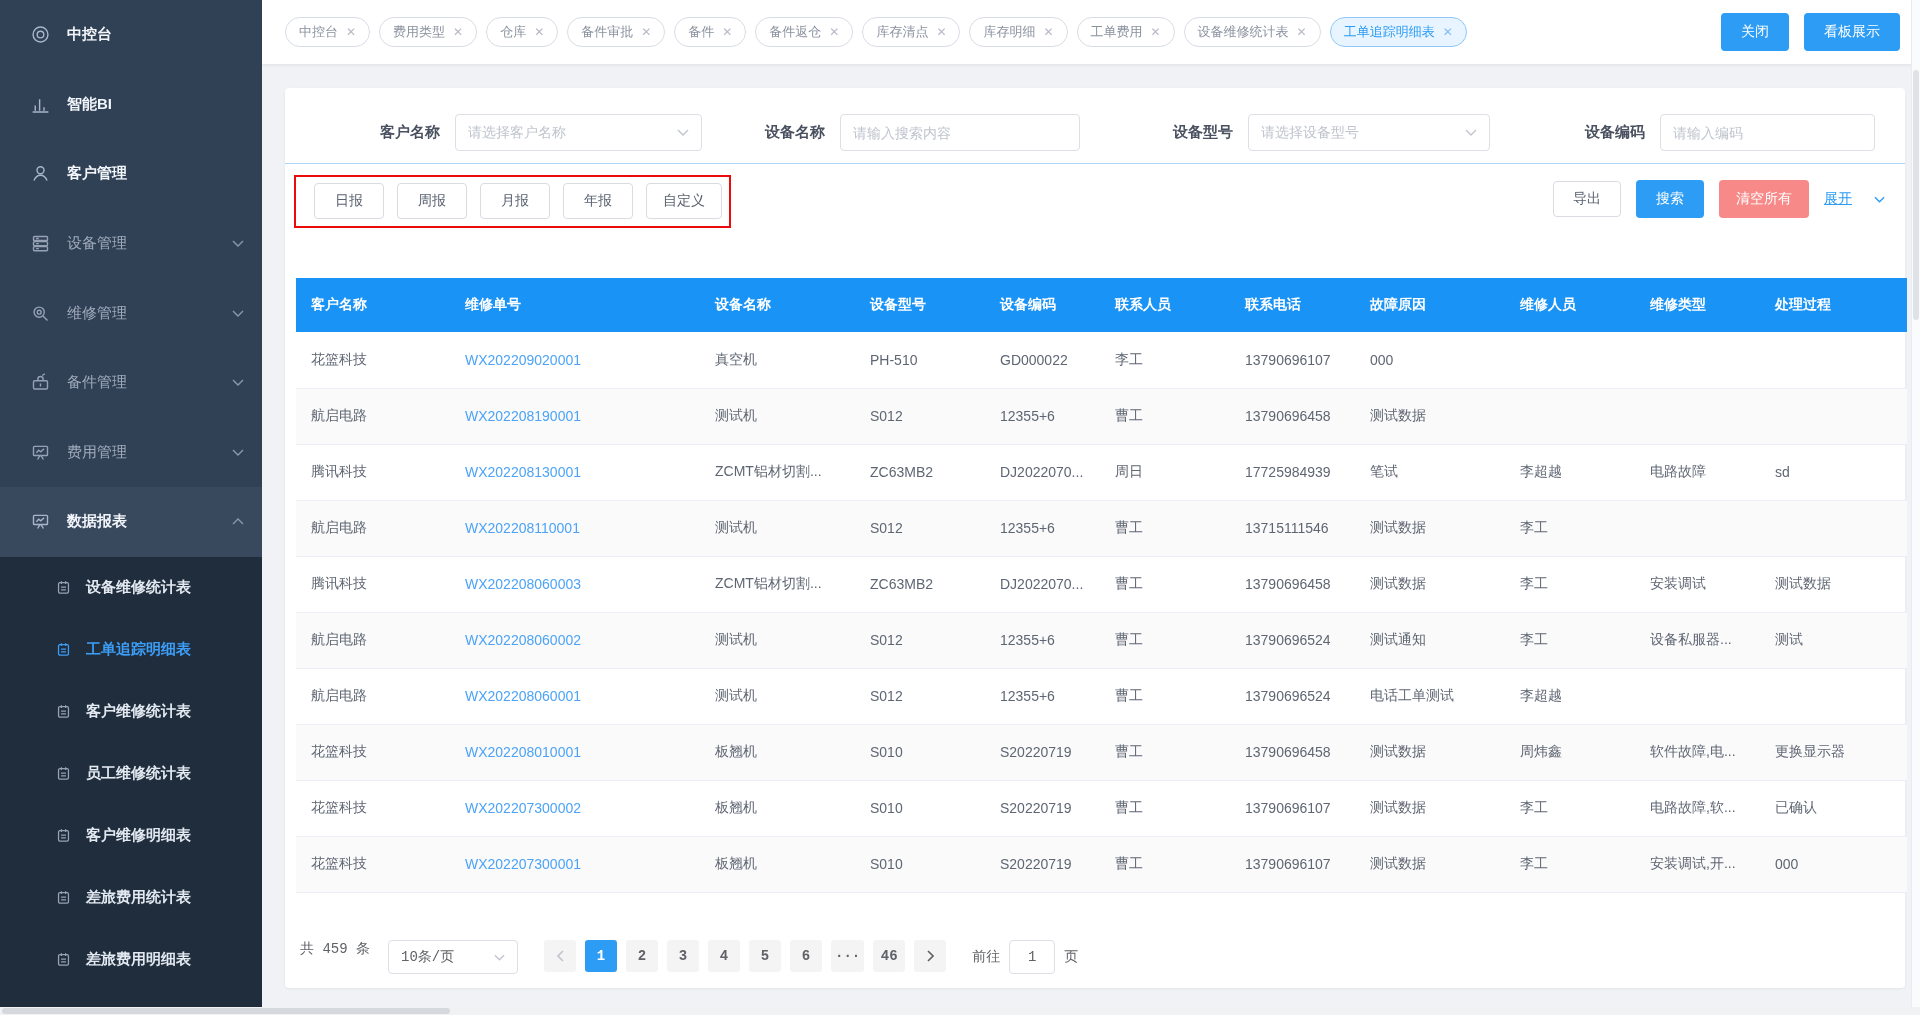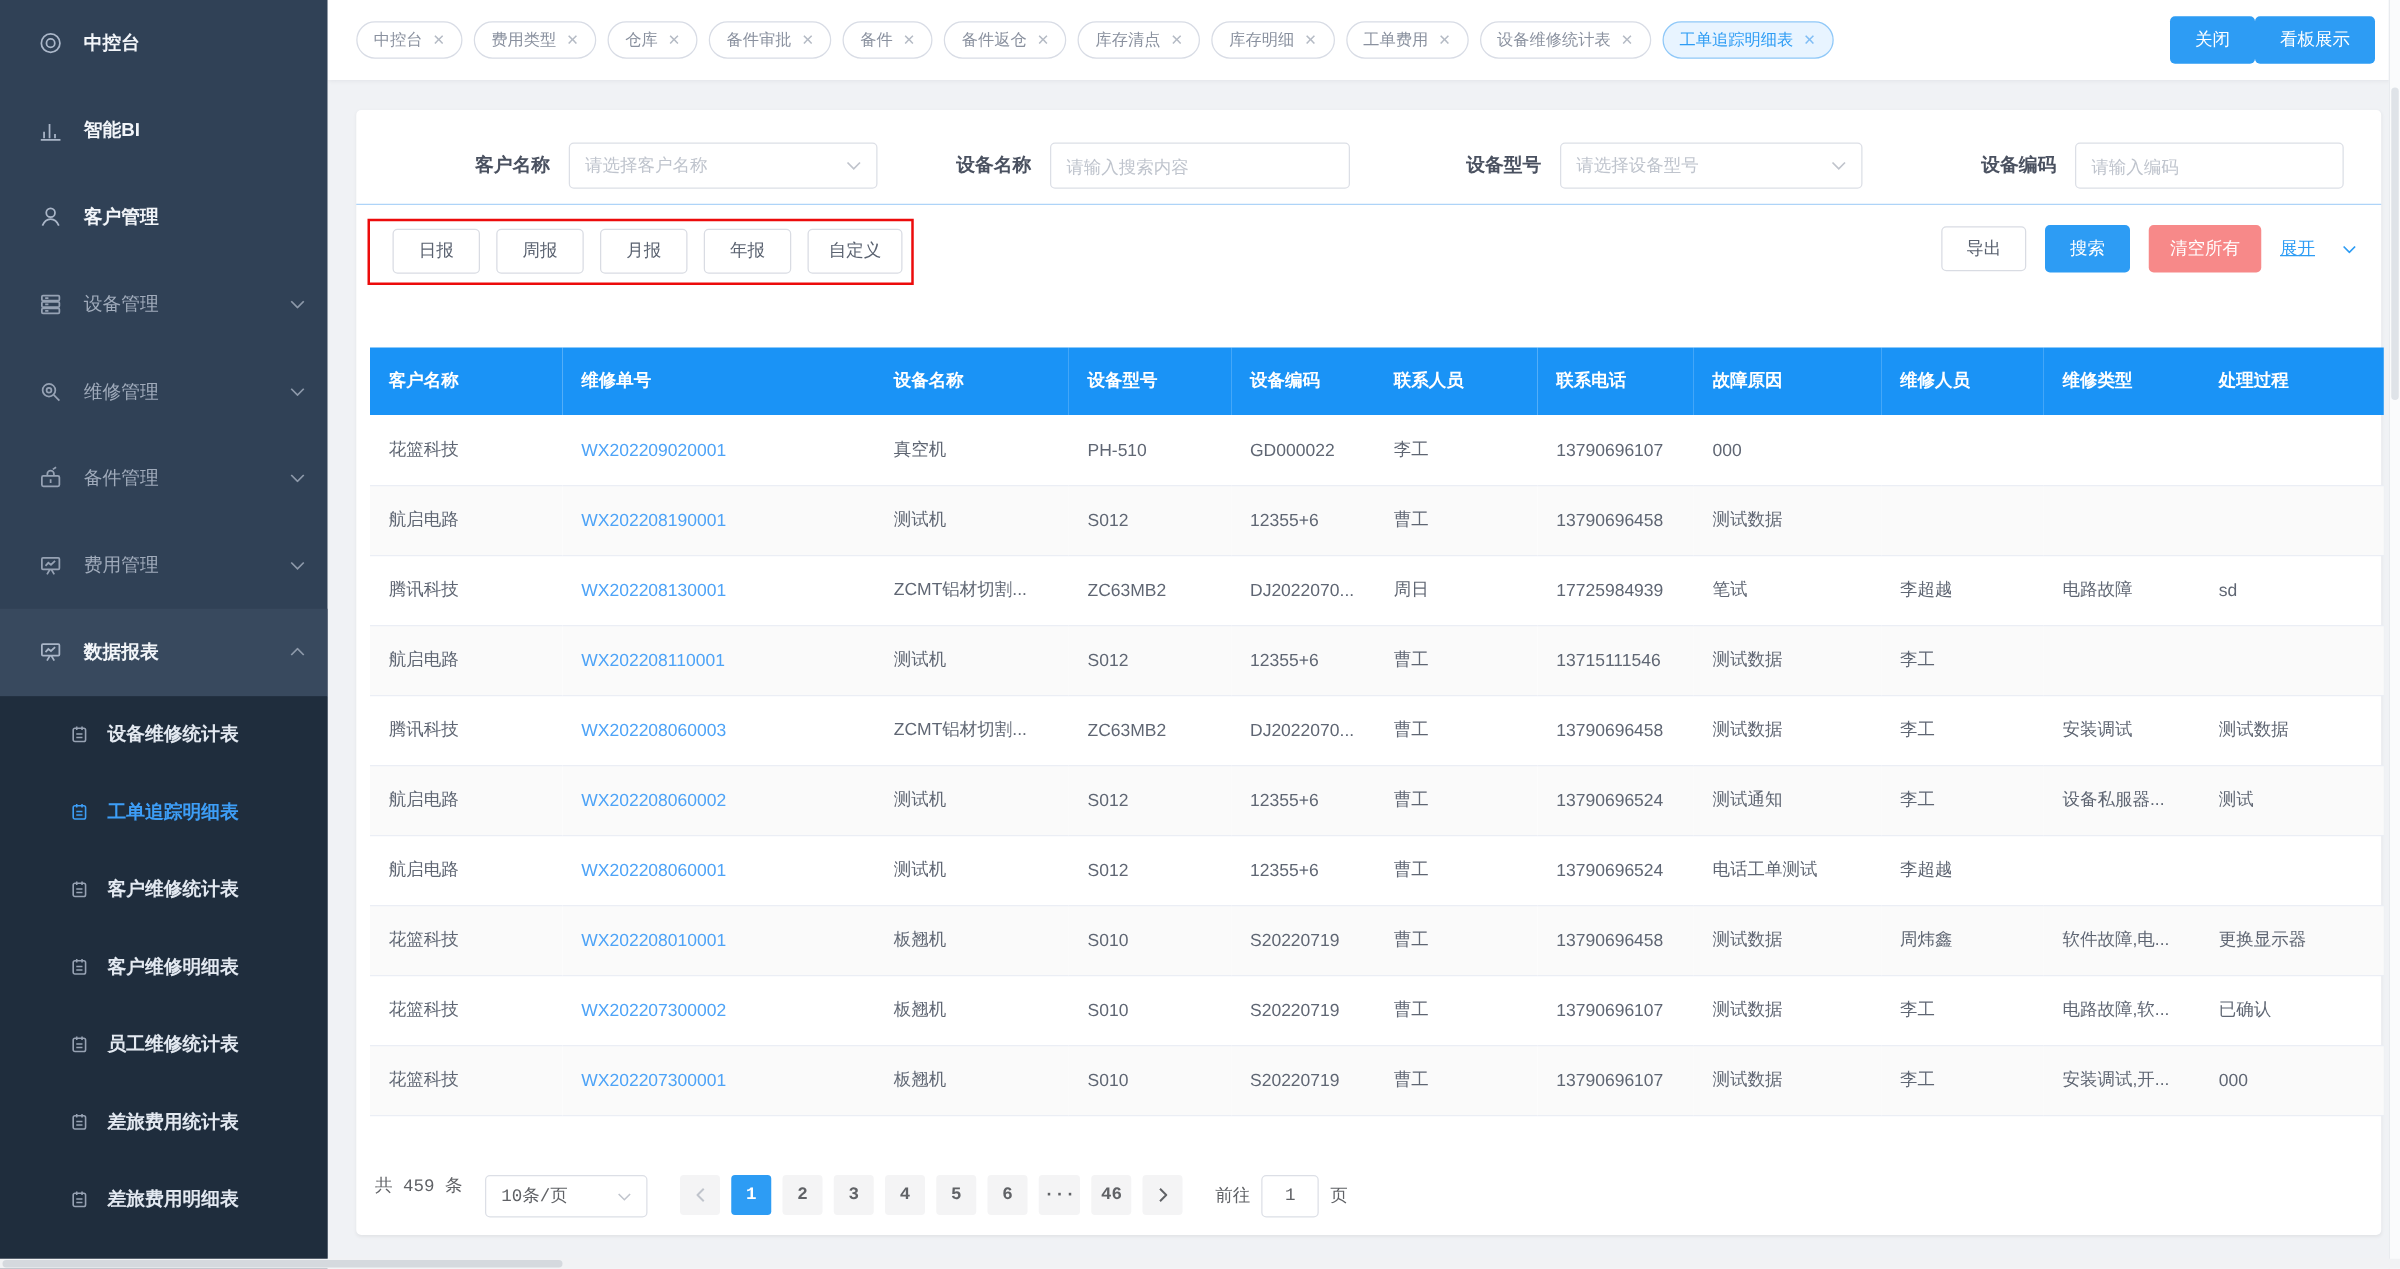--- a/index.html
+++ b/index.html
@@ -32,21 +32,21 @@
     box-shadow:0 1px 4px rgba(0,21,41,.08); display:flex; align-items:center;
     padding:0 20px 0 23px; z-index:4; }
   .pills { display:flex; align-items:center; gap:9px; }
   .pill { height:30px; border:1px solid #d8dce5; border-radius:16px; background:#fff;
     display:flex; align-items:center; gap:8px; padding:0 13px; font-size:13px; color:#8a919f;
     white-space:nowrap; cursor:pointer; }
   .pill .x { font-size:12px; color:#b4bac4; line-height:1; cursor:pointer; }
   .pill .x::before { content:"✕"; }
   .pill.active { background:#e8f4ff; border-color:#8fc8f8; color:#2d9cf4; }
   .pill.active .x { color:#7fbdf5; }
-  .topbar-btns { margin-left:auto; display:flex; }
+  .topbar-btns { margin-left:auto; display:flex; gap:15px; }
   .btn { border:none; border-radius:4px; font-size:14px; cursor:pointer;
     font-family:inherit; display:inline-flex; align-items:center; justify-content:center; }
   .btn-primary { background:#2d9cf4; color:#fff; height:38px; padding:0 20px; }
   .btn-danger  { background:#f78989; color:#fff; height:38px; padding:0 17px; }
   .btn-plain   { background:#fff; color:#5a6270; border:1px solid #d9dce3; height:36px; padding:0 19px; }
 
   
   .card { position:absolute; left:285px; top:88px; width:1620px; height:900px;
     background:#fff; border-radius:4px; box-shadow:0 1px 3px rgba(0,0,0,.06); z-index:3;padding-left:28px; }
 
@@ -248,30 +248,30 @@
       </span>
       <span class="smi-label">客户维修统计表</span>
     </div>
     <div class="submenu-item">
       <span class="smi-icon">
         <svg viewBox="0 0 24 24" width="17" height="17" fill="none" stroke="currentColor" stroke-width="1.8">
             <rect x="5" y="5" width="14" height="15" rx="2"></rect>
             <path d="M9 3v4M15 3v4M8.5 11.5h7M8.5 15.5h7"></path>
           </svg>
       </span>
-      <span class="smi-label">客户维修明细表</span>
+      <span class="smi-label">员工维修统计表</span>
     </div>
     <div class="submenu-item">
       <span class="smi-icon">
         <svg viewBox="0 0 24 24" width="17" height="17" fill="none" stroke="currentColor" stroke-width="1.8">
             <rect x="5" y="5" width="14" height="15" rx="2"></rect>
             <path d="M9 3v4M15 3v4M8.5 11.5h7M8.5 15.5h7"></path>
           </svg>
       </span>
-      <span class="smi-label">员工维修统计表</span>
+      <span class="smi-label">客户维修明细表</span>
     </div>
     <div class="submenu-item">
       <span class="smi-icon">
         <svg viewBox="0 0 24 24" width="17" height="17" fill="none" stroke="currentColor" stroke-width="1.8">
             <rect x="5" y="5" width="14" height="15" rx="2"></rect>
             <path d="M9 3v4M15 3v4M8.5 11.5h7M8.5 15.5h7"></path>
           </svg>
       </span>
       <span class="smi-label">差旅费用统计表</span>
     </div>

